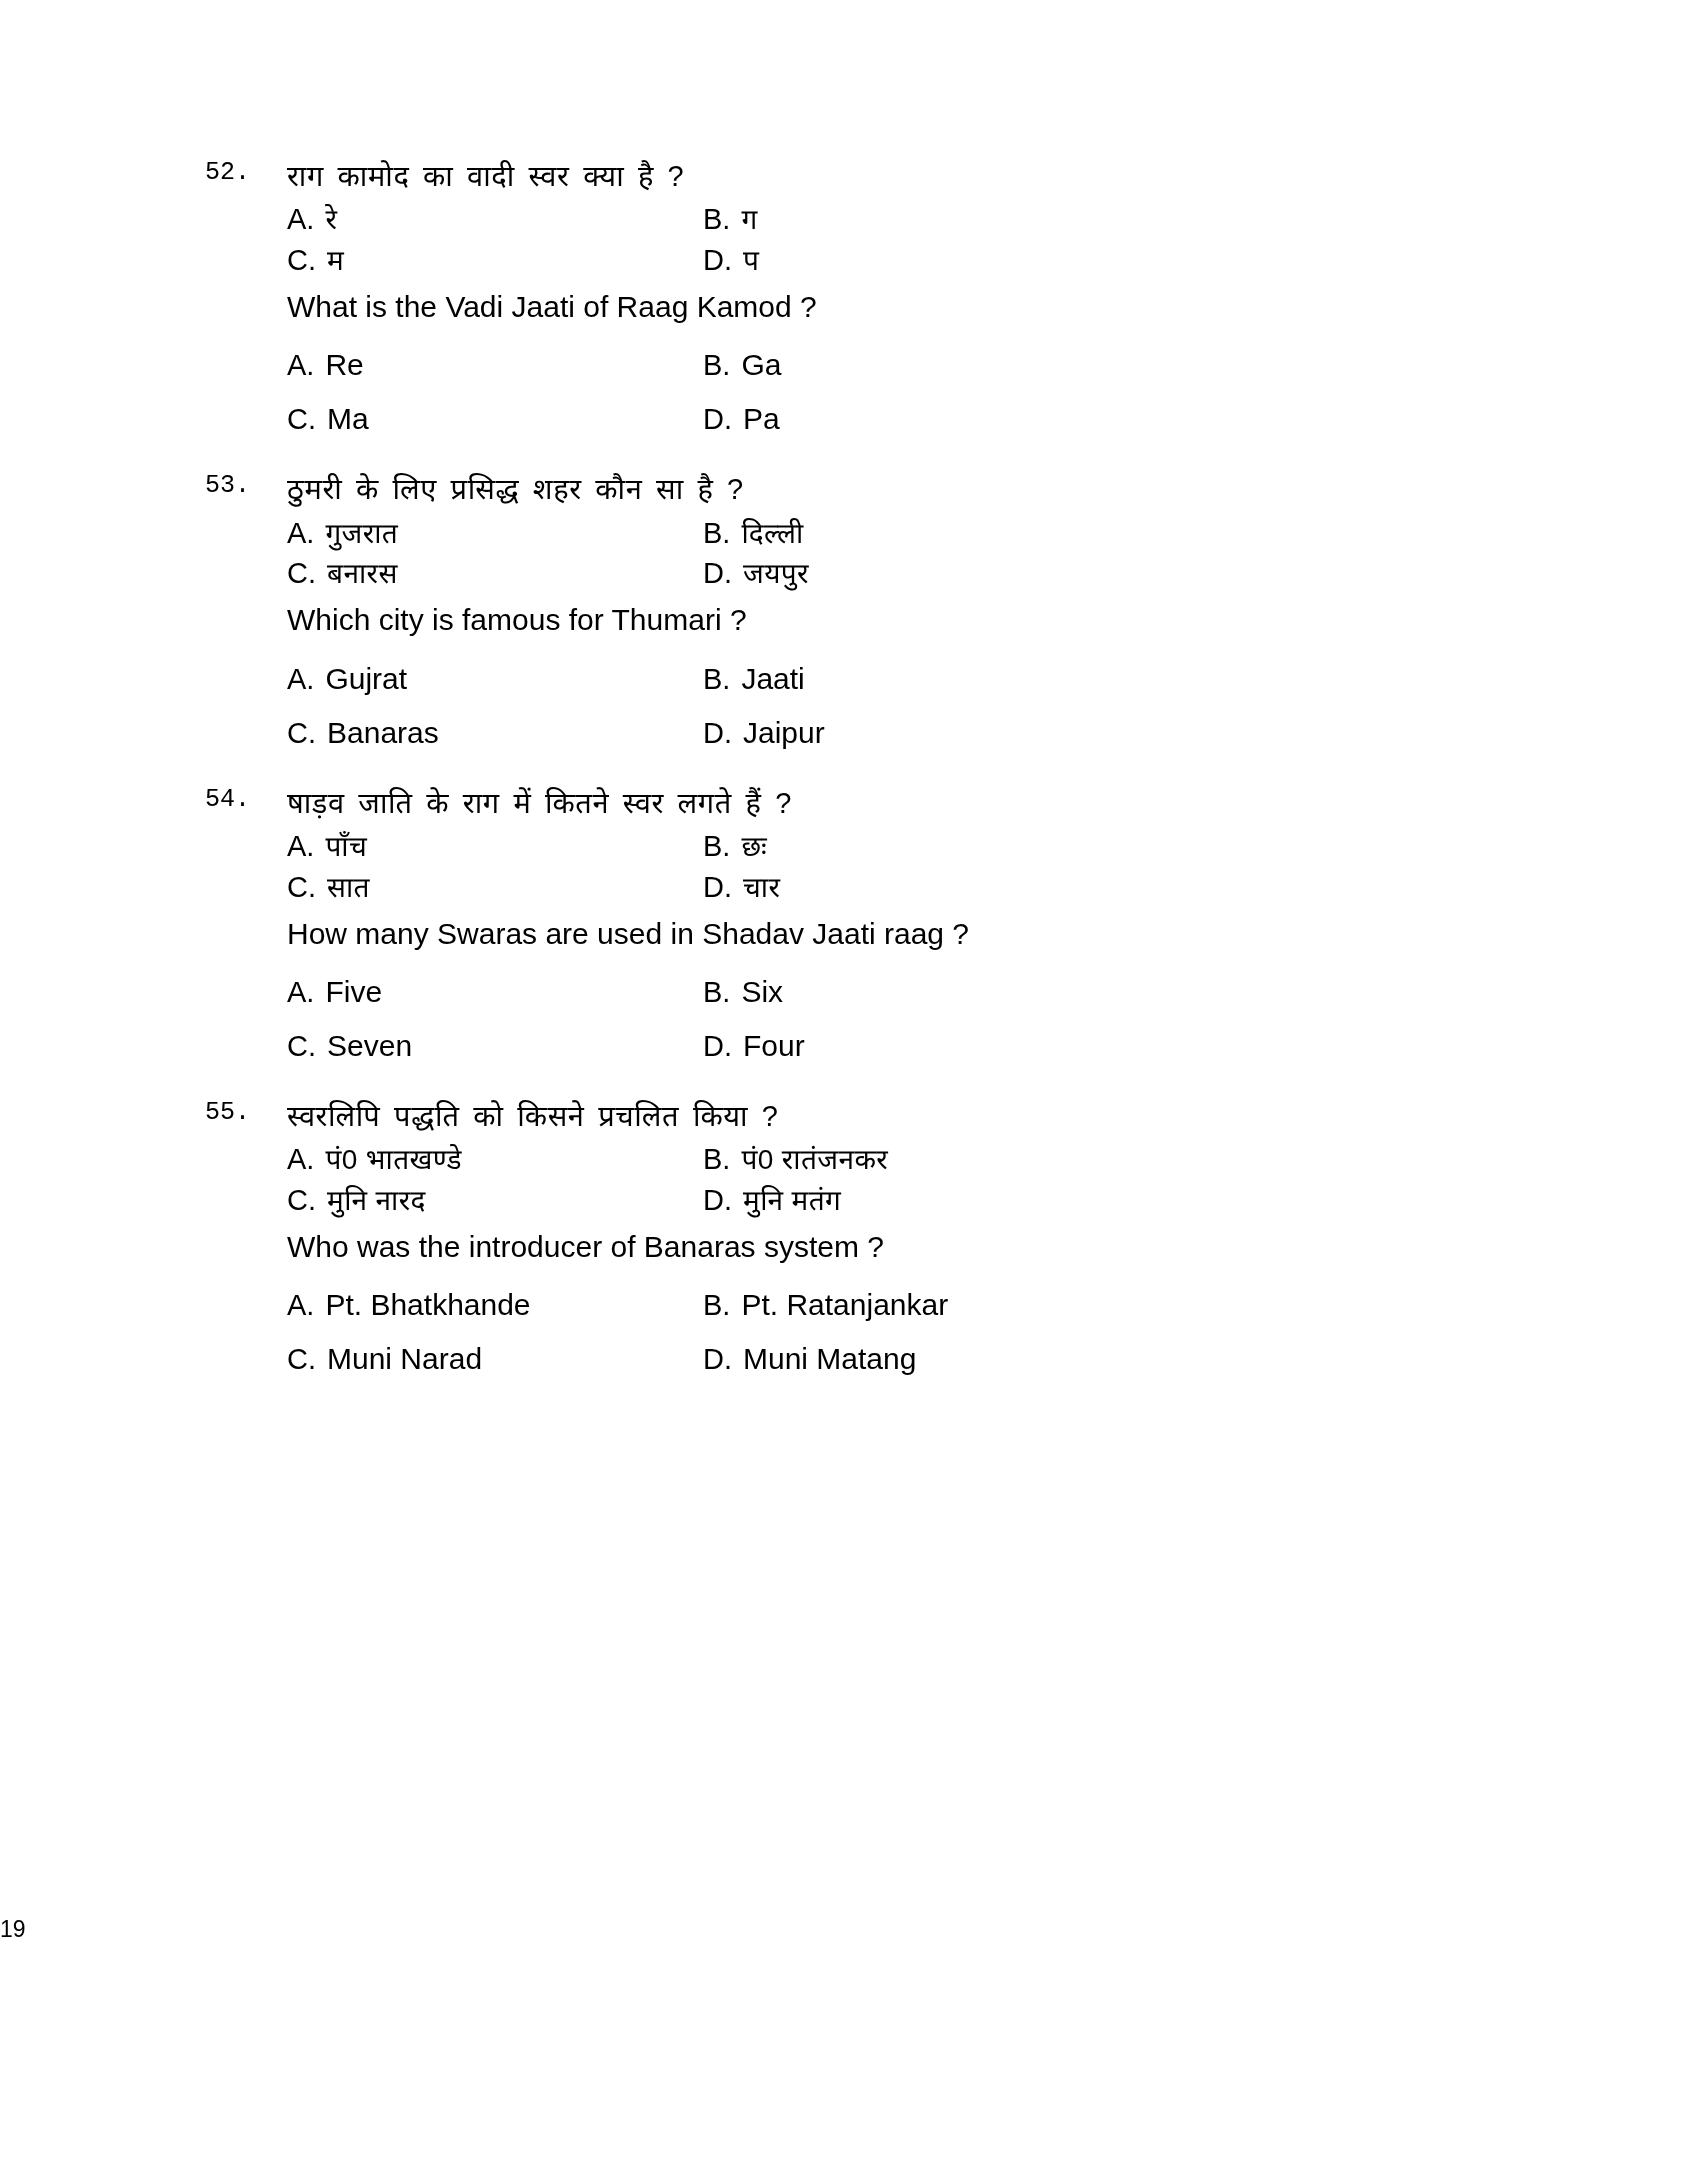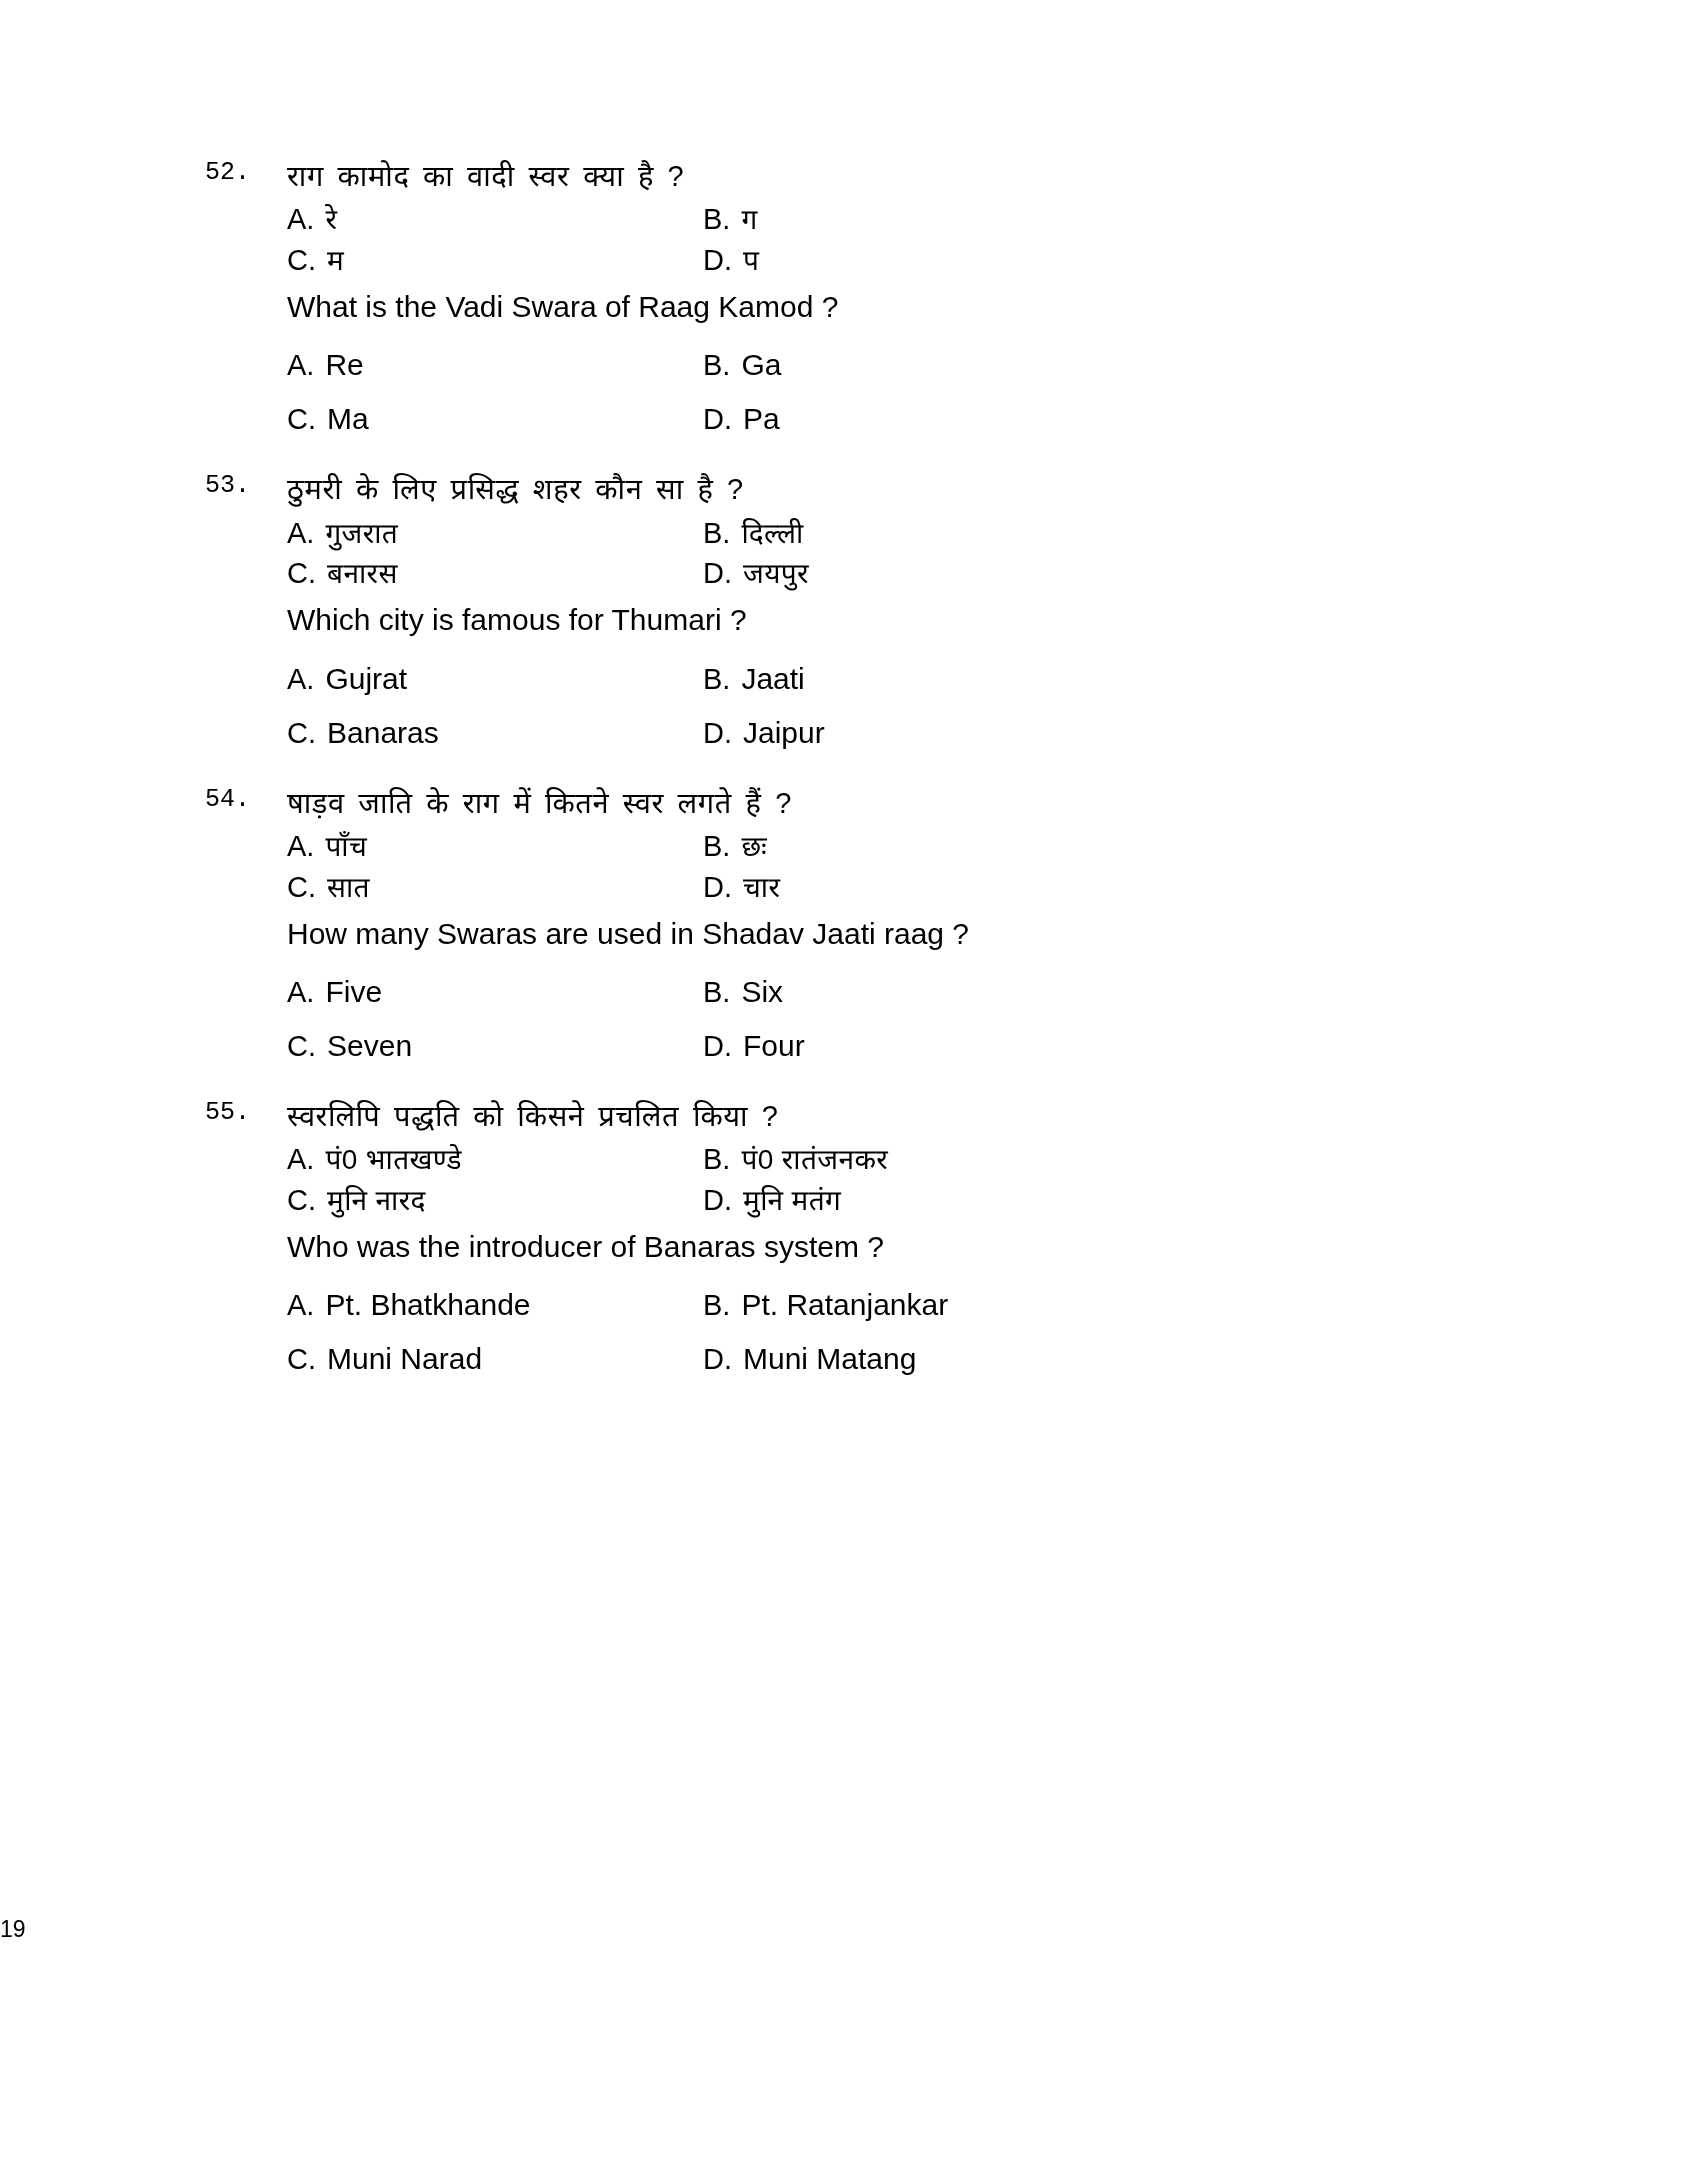--- a/index.html
+++ b/index.html
@@ -137,21 +137,21 @@
         <div class="opt left">
           <span class="opt-key">C.</span>
           <span class="opt-val-hi">म</span>
         </div>
         <div class="opt right">
           <span class="opt-key">D.</span>
           <span class="opt-val-hi">प</span>
         </div>
       </div>
 
-      <div class="q-text-en">What is the Vadi Swara of Raag Kamod ?</div>
+      <div class="q-text-en">What is the Vadi Jaati of Raag Kamod ?</div>
 
       <div class="opt-row en">
         <div class="opt left">
           <span class="opt-key">A.</span>
           <span class="opt-val-en">Re</span>
         </div>
         <div class="opt right">
           <span class="opt-key">B.</span>
           <span class="opt-val-en">Ga</span>
         </div>

